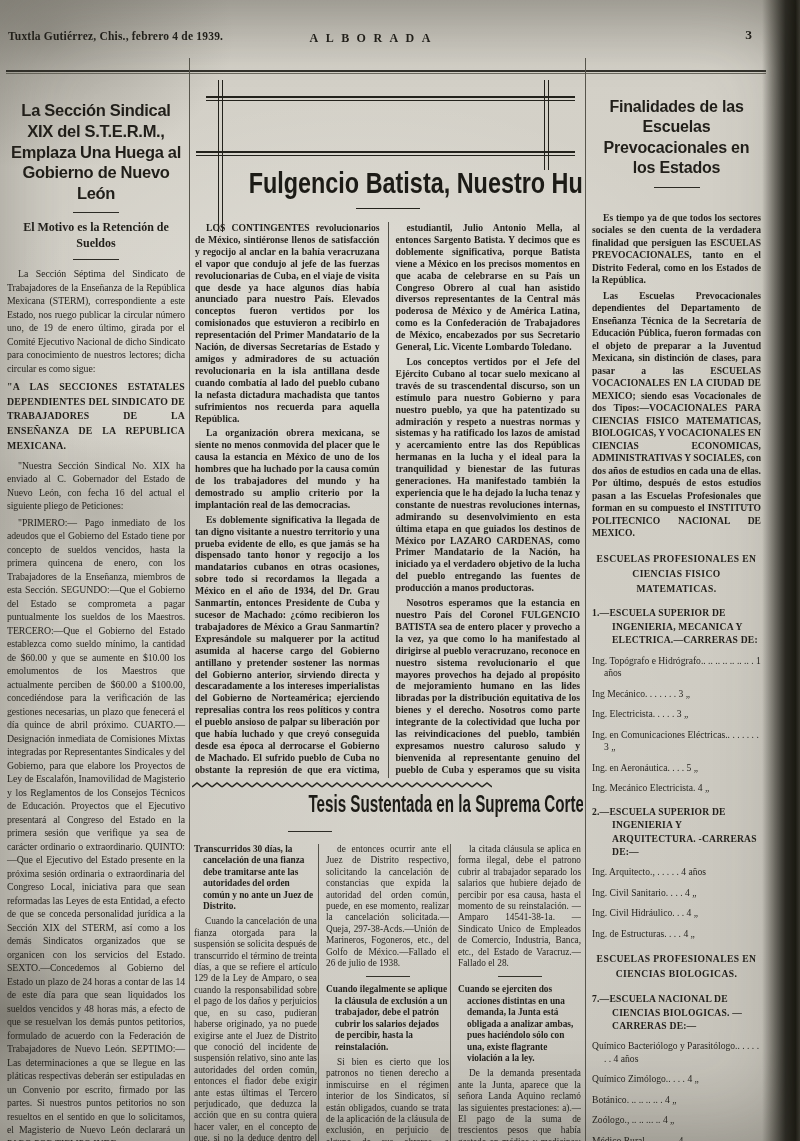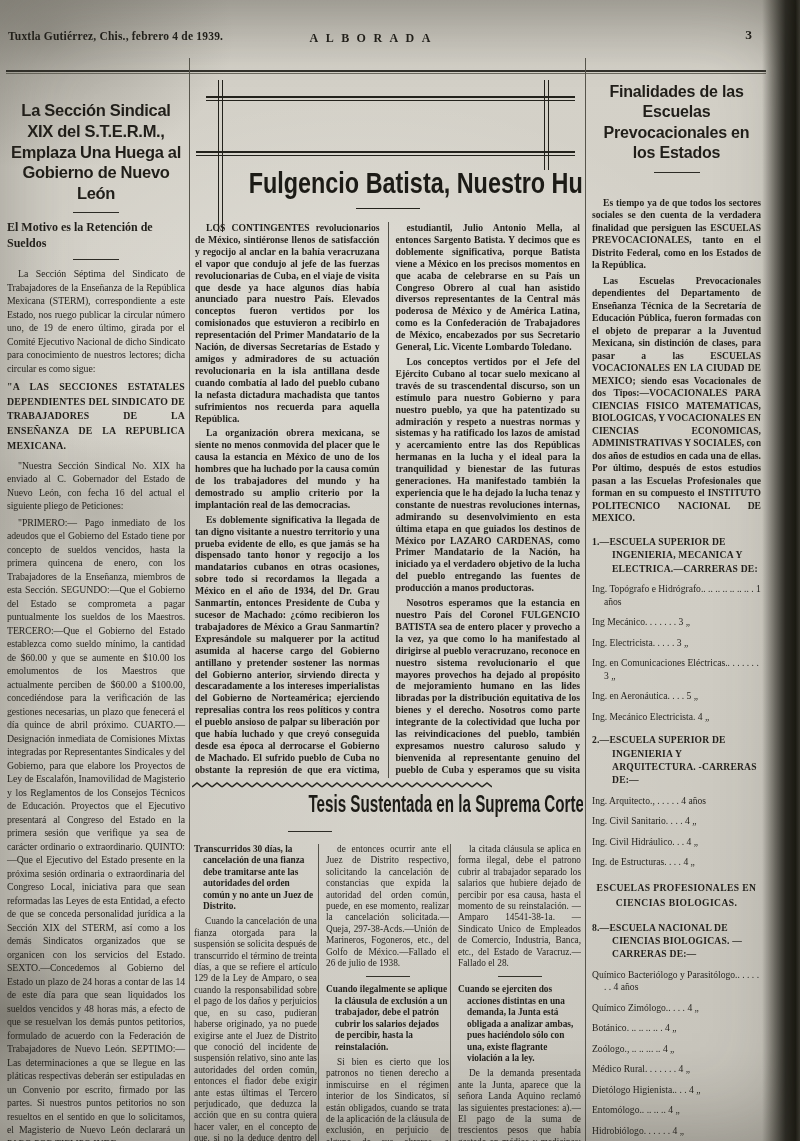--- a/index.html
+++ b/index.html
@@ -31,24 +31,24 @@
   .short-rule{width:46px;border-top:1.4px solid #2c2b25;margin:8px auto 7px;height:0}
   .dline{position:absolute;height:5px;border-top:2px solid #23221c;border-bottom:1.3px solid #23221c}
   .vdbl{position:absolute;width:5px;border-left:1.6px solid #23221c;border-right:1.6px solid #23221c}
   
   section{position:absolute;top:80px;bottom:0;overflow:hidden;z-index:2}
   .col-left{left:4px;width:184px;padding:0 3px}
   .col-right{left:589px;width:175px;padding:0 3px}
   .center{left:192px;width:391px}
   
   .col-left h1{margin-top:20px;text-align:center;font:700 16.5px/1.26 "Liberation Sans",sans-serif;letter-spacing:-.3px}
-  .col-left h3{text-align:left;font:700 12px/1.3 "Liberation Serif",serif}
+  .col-left h3{text-align:center;font:700 12px/1.3 "Liberation Serif",serif}
   .col-left .body{font-size:9.8px;line-height:13.5px;letter-spacing:-.1px}
   
-  .col-right h1{margin-top:2px;text-align:center;font:700 16px/1.28 "Liberation Sans",sans-serif;letter-spacing:-.2px}
+  .col-right h1{margin-top:17px;text-align:center;font:700 16px/1.28 "Liberation Sans",sans-serif;letter-spacing:-.2px}
   .rc-body{margin-top:24px;font-size:9.6px;line-height:12.5px}
   .rc-body .para{font-weight:700}
   
   .ed-top{top:16px;left:14px;right:8px}
   .ed-bottom{top:71px;left:4px;right:8px}
   .ed-vl{left:26px;top:-22px;height:174px}
   .ed-vr{right:34px;top:-22px;height:112px}
   .ed-title{position:absolute;top:24px;left:0;right:0;text-align:center;
     font:400 34px/44px "Liberation Sans",sans-serif;letter-spacing:.40em;text-indent:.40em;color:#191813}
   .ed-headline{position:absolute;top:86px;left:0;right:0;text-align:center;white-space:nowrap;
@@ -156,34 +156,35 @@
         </div>
     </div>
   </section>
 
   <section class="col-right">
     <h1>Finalidades de las Escuelas Prevocacionales en los Estados</h1>
     <div class="short-rule"></div>
     <div class="rc-body">
         <div class="para">Es tiempo ya de que todos los sectores sociales se den cuenta de la verdadera finalidad que persiguen las ESCUELAS PREVOCACIONALES, tanto en el Distrito Federal, como en los Estados de la República.</div>
         <div class="para">Las Escuelas Prevocacionales dependientes del Departamento de Enseñanza Técnica de la Secretaría de Educación Pública, fueron formadas con el objeto de preparar a la Juventud Mexicana, sin distinción de clases, para pasar a las ESCUELAS VOCACIONALES EN LA CIUDAD DE MEXICO; siendo esas Vocacionales de dos Tipos:—VOCACIONALES PARA CIENCIAS FISICO MATEMATICAS, BIOLOGICAS, Y VOCACIONALES EN CIENCIAS ECONOMICAS, ADMINISTRATIVAS Y SOCIALES, con dos años de estudios en cada una de ellas. Por último, después de estos estudios pasan a las Escuelas Profesionales que forman en su compuesto el INSTITUTO POLITECNICO NACIONAL DE MEXICO.</div>
+        <div class="chead">ESCUELAS PROFESIONALES EN CIENCIAS FISICO MATEMATICAS.</div>
         <div class="shead">1.—ESCUELA SUPERIOR DE INGENIERIA, MECANICA Y ELECTRICA.—CARRERAS DE:</div>
         <div class="career">Ing. Topógrafo e Hidrógrafo.. .. .. .. .. .. .. . 1 años</div>
         <div class="career">Ing Mecánico. . . . . . . 3 „</div>
         <div class="career">Ing. Electricista. . . . . 3 „</div>
         <div class="career">Ing. en Comunicaciones Eléctricas.. . . . . . . 3 „</div>
         <div class="career">Ing. en Aeronáutica. . . . 5 „</div>
         <div class="career">Ing. Mecánico Electricista. 4 „</div>
         <div class="shead">2.—ESCUELA SUPERIOR DE INGENIERIA Y ARQUITECTURA. -CARRERAS DE:—</div>
         <div class="career">Ing. Arquitecto., . . . . . 4 años</div>
         <div class="career">Ing. Civil Sanitario. . . . 4 „</div>
         <div class="career">Ing. Civil Hidráulico. . . 4 „</div>
         <div class="career">Ing. de Estructuras. . . . 4 „</div>
         <div class="chead">ESCUELAS PROFESIONALES EN CIENCIAS BIOLOGICAS.</div>
-        <div class="shead">8.—ESCUELA NACIONAL DE CIENCIAS BIOLOGICAS. — CARRERAS DE:—</div>
+        <div class="shead">7.—ESCUELA NACIONAL DE CIENCIAS BIOLOGICAS. — CARRERAS DE:—</div>
         <div class="career">Químico Bacteriólogo y Parasitólogo.. . . . . . . 4 años</div>
         <div class="career">Químico Zimólogo.. . . . 4 „</div>
         <div class="career">Botánico. .. .. .. .. . 4 „</div>
         <div class="career">Zoólogo., .. .. ... .. 4 „</div>
         <div class="career">Médico Rural. . . . . . . 4 „</div>
         <div class="career">Dietólogo Higienista.. . . 4 „</div>
         <div class="career">Entomólogo.. .. .. .. 4 „</div>
         <div class="career">Hidrobiólogo. . . . . . 4 „</div>
         <div class="career">Antropólogo.. .. .. .. 4 „</div>
         <div class="shead">2.—ESCUELA NACIONAL DE MEDICINA HOMEOPATICA. — CARRERAS DE:—</div>

